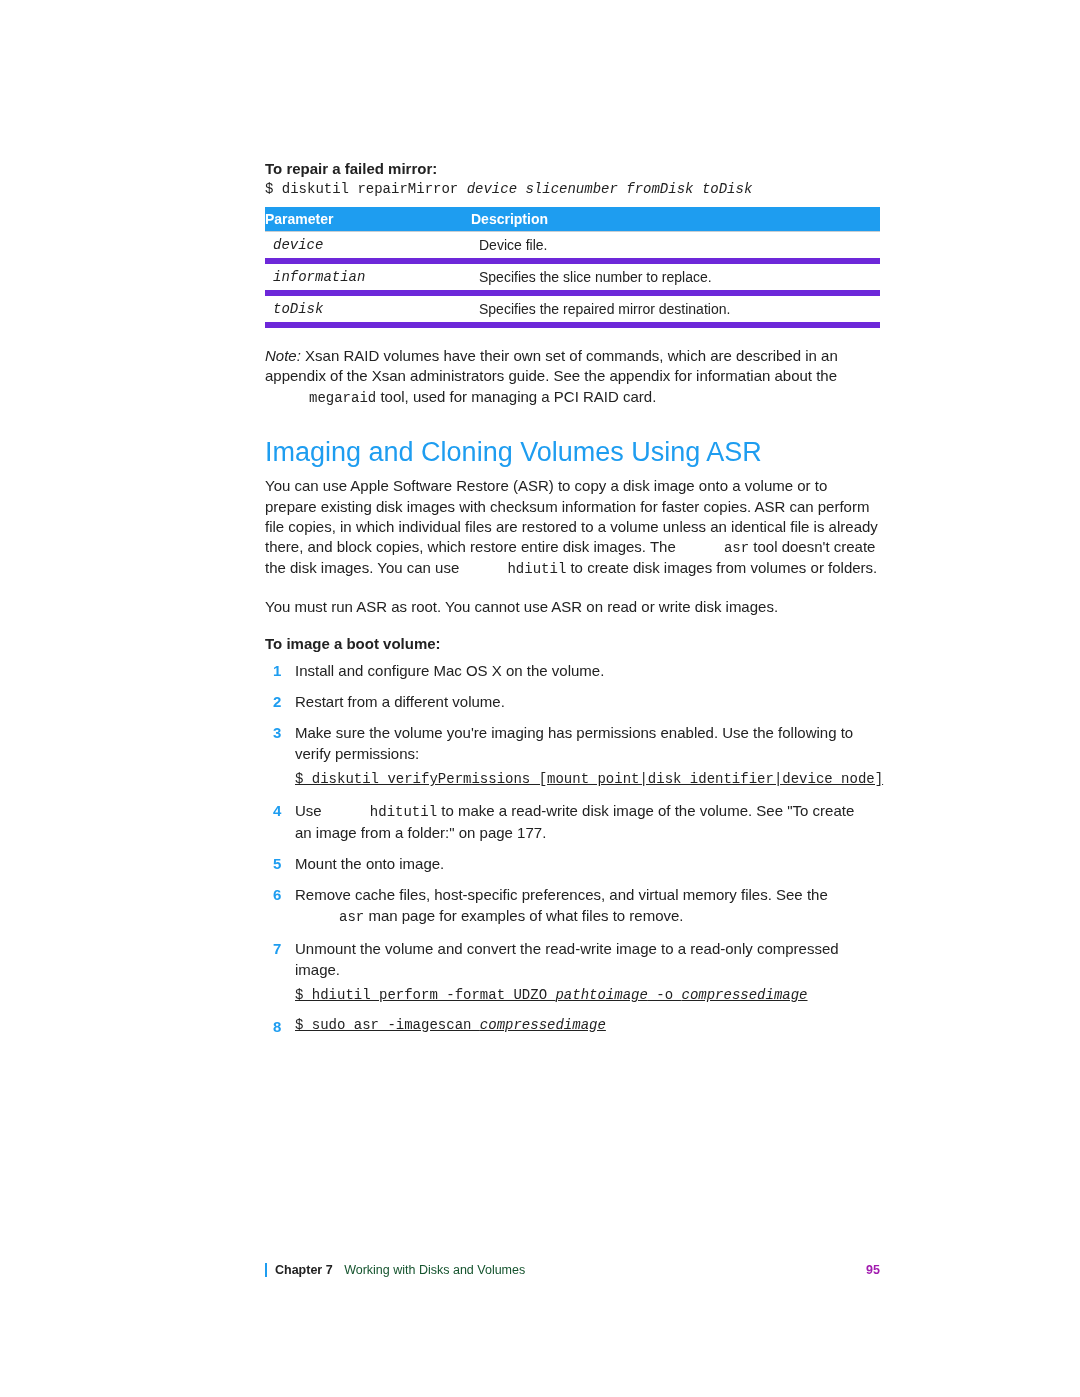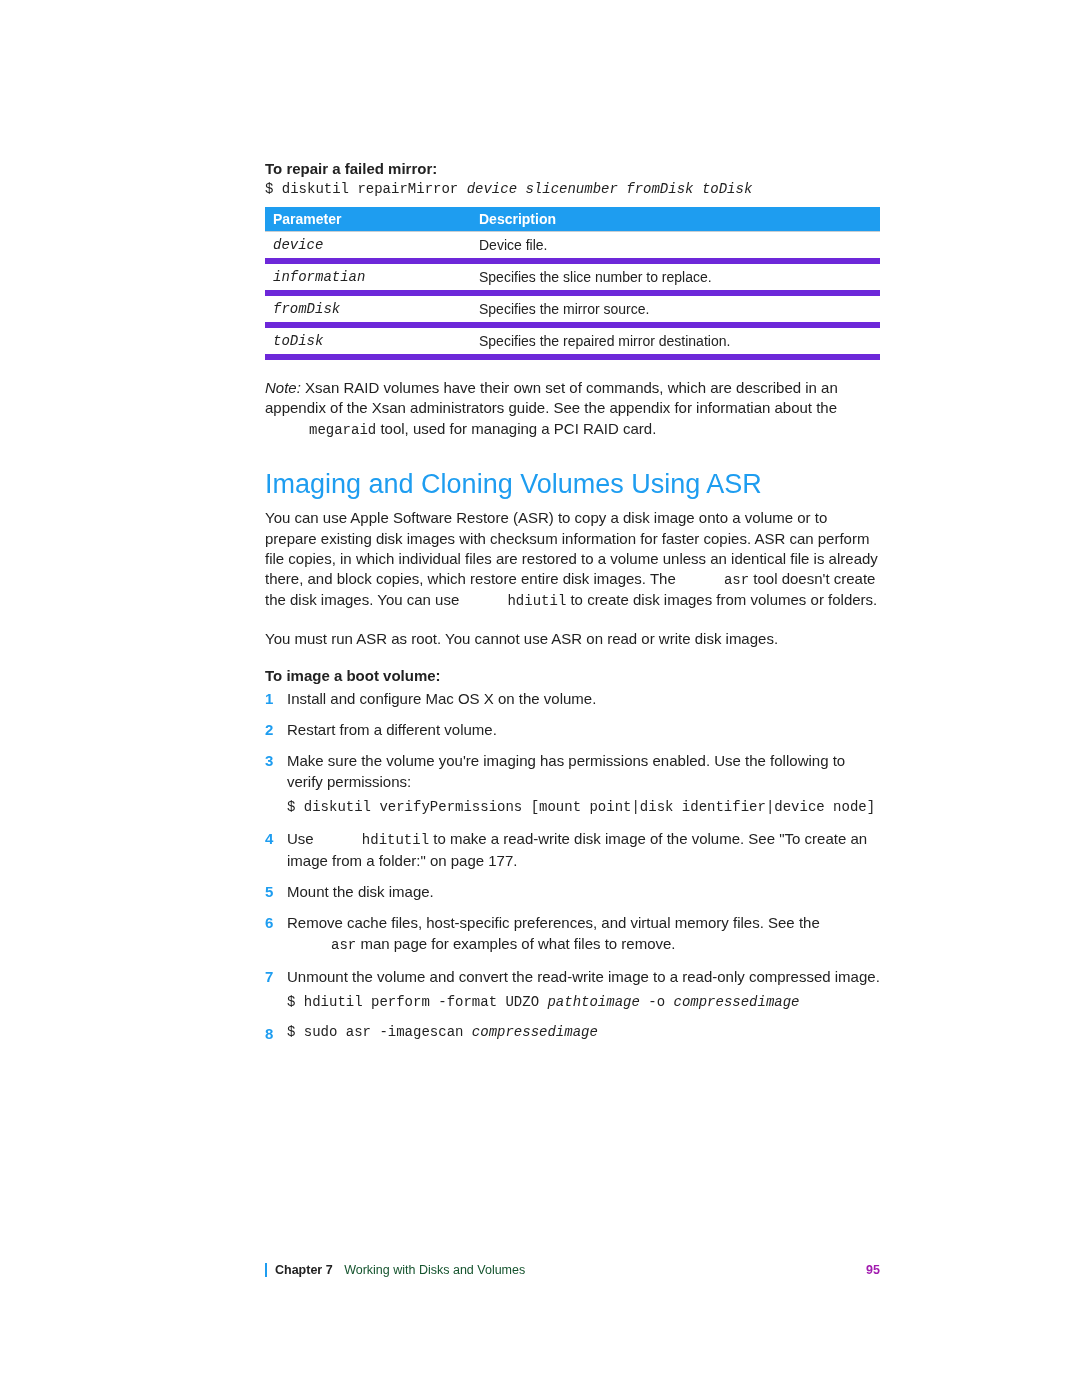--- a/index.html
+++ b/index.html
@@ -31,21 +31,21 @@
   table.param {
     width: 100%;
     border-collapse: collapse;
     margin: 10px 0 18px 0;
   }
   table.param th {
     text-align: left;
     color: #fff;
     background: #1e9df0;
     font-weight: bold;
-    padding: 4px 8px;
+    padding: 4px 0;
     font-size: 14px;
   }
   table.param td {
     padding: 5px 8px;
     border-top: 1px solid #c9ced2;
     border-bottom: 6px solid #6d28d9;
     font-size: 14px;
     vertical-align: top;
   }
   table.param td.pcol {
@@ -57,40 +57,40 @@
   .h2 {
     color: #1e9df0;
     font-size: 27px;
     font-weight: normal;
     margin: 30px 0 8px 0;
     font-family: "Lucida Grande", "Helvetica Neue", Arial, sans-serif;
   }
   ol.steps {
     list-style: none;
     padding: 0;
-    margin: 0;
+    margin: 8px;
     counter-reset: step;
   }
   ol.steps > li {
     counter-increment: step;
     position: relative;
     padding-left: 22px;
     margin-bottom: 10px;
     line-height: 1.4;
   }
   ol.steps > li::before {
     content: counter(step);
     position: absolute;
     left: 0;
     top: 0;
     color: #1e9df0;
     font-weight: bold;
     font-size: 15px;
   }
-  ol.steps .cmd { margin: 6px 0 2px 0; }
+  ol.steps .cmd { margin: 6px 0 2px 0; text-decoration: underline; }
   .footer {
     position: absolute;
     left: 265px;
     right: 200px;
     bottom: 120px;
     border-left: 2px solid #1e9df0;
     padding-left: 8px;
     font-size: 12.5px;
   }
   .footer .ch { font-weight: bold; }
@@ -120,24 +120,20 @@
     <tbody>
       <tr>
         <td class="pcol">device</td>
         <td>Device file.</td>
       </tr>
       <tr>
         <td class="pcol">informatian</td>
         <td>Specifies the slice number to replace.</td>
       </tr>
       <tr>
-        <td class="pcol">fromDisk</td>
-        <td>Specifies the mirror source.</td>
-      </tr>
-      <tr>
         <td class="pcol">toDisk</td>
         <td>Specifies the repaired mirror destination.</td>
       </tr>
     </tbody>
   </table>
 
   <p class="para">
     <em style="font-style:italic;font-weight:normal;">Note:  </em><span>Xsan RAID volumes have their own set of commands, which are described in an appendix of the Xsan administrators guide. See the appendix for informatian about the </span><span class="mono">megaraid</span><span> tool, used for managing a PCI RAID card.</span>
   </p>
 
@@ -154,21 +150,21 @@
   <ol class="steps">
     <li><span>Install and configure Mac OS X on the volume.</span></li>
     <li><span>Restart from a different volume.</span></li>
     <li>
       <span>Make sure the volume you're imaging has permissions enabled. Use the following to verify permissions:</span>
       <div class="cmd">$ diskutil verifyPermissions [mount point|disk identifier|device node]</div>
     </li>
     <li>
       <span>Use </span><span class="mono">hditutil</span><span> to make a read-write disk image of the volume. See "To create an image from a folder:" on page 177.</span>
     </li>
-    <li><span>Mount the disk image.</span></li>
+    <li><span>Mount the onto image.</span></li>
     <li>
       <span>Remove cache files, host-specific preferences, and virtual memory files. See the </span><span class="mono">asr</span><span> man page for examples of what files to remove.</span>
     </li>
     <li>
       <span>Unmount the volume and convert the read-write image to a read-only compressed image.</span>
       <div class="cmd"><span>$ hdiutil perform -format UDZO </span><span class="italic">pathtoimage</span><span> -o </span><span class="italic">compressedimage</span></div>
     </li>
     <li>
       <div class="cmd"><span>$ sudo asr -imagescan </span><span class="italic">compressedimage</span></div>
     </li>

